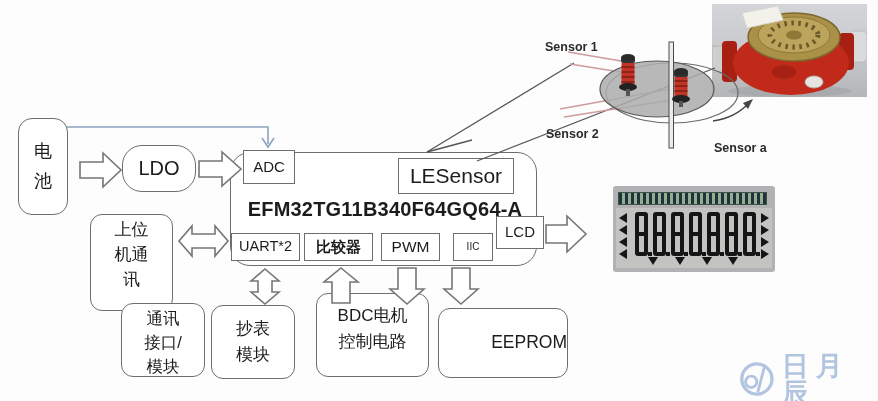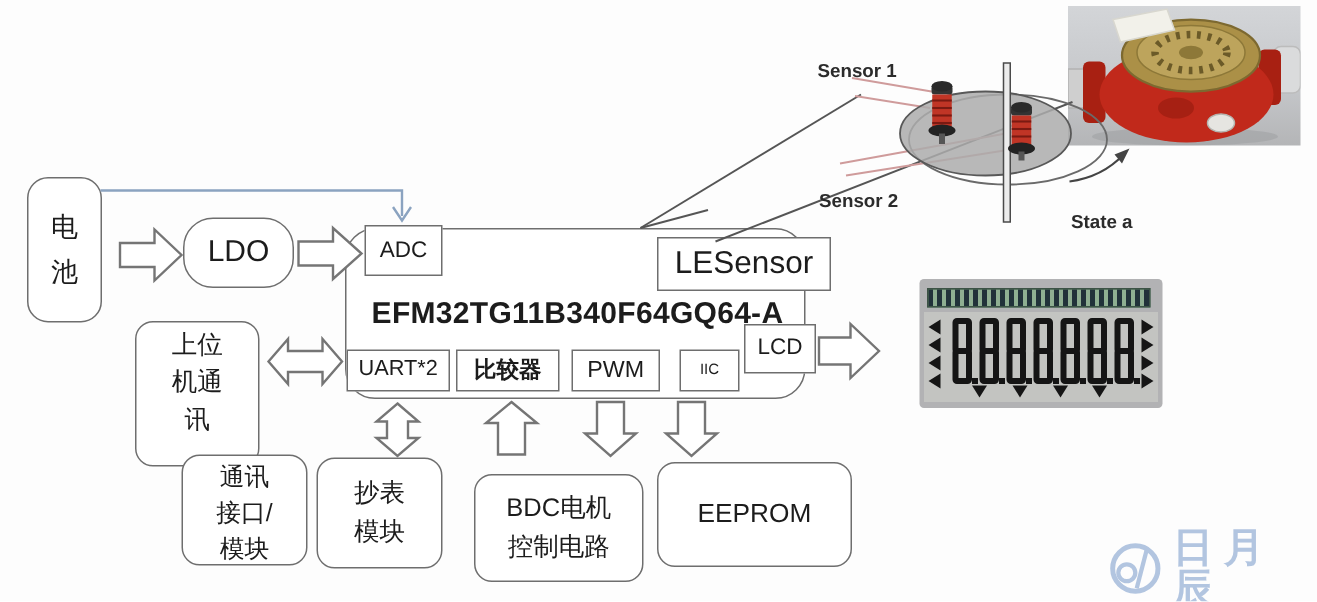--- a/index.html
+++ b/index.html
@@ -12,32 +12,32 @@
     position:absolute;box-sizing:border-box;background:#fff;border:1.6px solid #6e6e6e;
     text-align:center;z-index:2;
   }
   .rnd{border-radius:12px;}
   .blk .ln{display:block;}
   
   .battery{left:18px;top:118px;width:50px;height:97px;border-radius:14px;font-size:18px;line-height:30px;padding-top:17px;}
   .ldo{left:122px;top:145px;width:74px;height:47px;border-radius:20px;font-size:20px;line-height:44px;}
   .mcu{left:230px;top:152px;width:307px;height:114px;border-radius:20px;}
   .adc{left:243px;top:150px;width:52px;height:34px;font-size:15px;line-height:31px;}
-  .lesensor{left:398px;top:158px;width:116px;height:36px;font-size:21px;line-height:33px;margin-left:40px;}
+  .lesensor{left:398px;top:158px;width:116px;height:36px;font-size:21px;line-height:33px;}
   .mcu-label{position:absolute;left:235px;top:198px;width:300px;text-align:center;font-size:20px;font-weight:bold;z-index:3;letter-spacing:.2px;}
   .uart{left:231px;top:233px;width:69px;height:28px;font-size:14.5px;line-height:25px;}
   .cmp{left:304px;top:233px;width:69px;height:28px;font-size:15px;line-height:25px;font-weight:bold;}
   .pwm{left:381px;top:233px;width:59px;height:28px;font-size:15.5px;line-height:25px;}
   .iic{left:453px;top:233px;width:40px;height:28px;font-size:10px;line-height:25px;}
   .lcdblk{left:496px;top:216px;width:48px;height:33px;font-size:15px;line-height:30px;z-index:3;}
   .hostcomm{left:90px;top:214px;width:83px;height:97px;font-size:17px;line-height:25px;padding-top:2px;}
   .commif{left:121px;top:303px;width:84px;height:74px;font-size:16.5px;line-height:24px;padding-top:2px;}
   .meterrd{left:211px;top:305px;width:84px;height:74px;font-size:17px;line-height:26px;padding-top:10px;}
-  .bdc{left:316px;top:316px;width:113px;height:72px;font-size:17px;line-height:26px;padding-top:9px;}
-  .eeprom{left:438px;top:308px;width:130px;height:70px;font-size:17.5px;line-height:66px;}
+  .bdc{left:316px;top:293px;width:113px;height:84px;font-size:17px;line-height:26px;padding-top:9px;}
+  .eeprom{left:438px;top:308px;width:130px;height:70px;font-size:17.5px;line-height:66px;text-align:right;}
   
   .overlay{position:absolute;left:0;top:0;z-index:5;pointer-events:none;}
   .barrow{fill:#ffffff;stroke:#757575;stroke-width:1.6;stroke-linejoin:miter;}
   
   .slabel{position:absolute;font-size:12.5px;font-weight:600;color:#2b2b2b;z-index:6;}
   .s1{left:545px;top:40px;}
   .s2{left:546px;top:127px;}
   .statea{left:714px;top:141px;}
   
   .meterphoto{position:absolute;left:712px;top:4px;width:155px;height:93px;z-index:1;
@@ -121,21 +121,21 @@
     <span class="ln">BDC电机</span>
     <span class="ln">控制电路</span>
   </div>
 
   <div class="blk rnd eeprom">
     <span>EEPROM</span>
   </div>
 
   <div class="slabel s1">Sensor 1</div>
   <div class="slabel s2">Sensor 2</div>
-  <div class="slabel statea">State a</div>
+  <div class="slabel statea">Sensor a</div>
 
   <div class="meterphoto">
     <svg width="155" height="93" viewBox="0 0 155 93">
       <ellipse cx="78" cy="87" rx="62" ry="6" fill="#9a9b9d" opacity="0.45"></ellipse>
       <rect x="0" y="42" width="13" height="26" fill="#cfcfcf" stroke="#b3b3b3" stroke-width="1"></rect>
       <rect x="137" y="27" width="18" height="31" rx="5" fill="#dadbdc" stroke="#bcbcbc" stroke-width="1"></rect>
       <rect x="10" y="37" width="15" height="41" rx="4" fill="#a82012"></rect>
       <rect x="127" y="29" width="15" height="37" rx="4" fill="#a82012"></rect>
       <ellipse cx="79" cy="59" rx="58" ry="32" fill="#c1291b"></ellipse>
       <ellipse cx="72" cy="68" rx="12" ry="7" fill="#8f190d" opacity="0.55"></ellipse>

